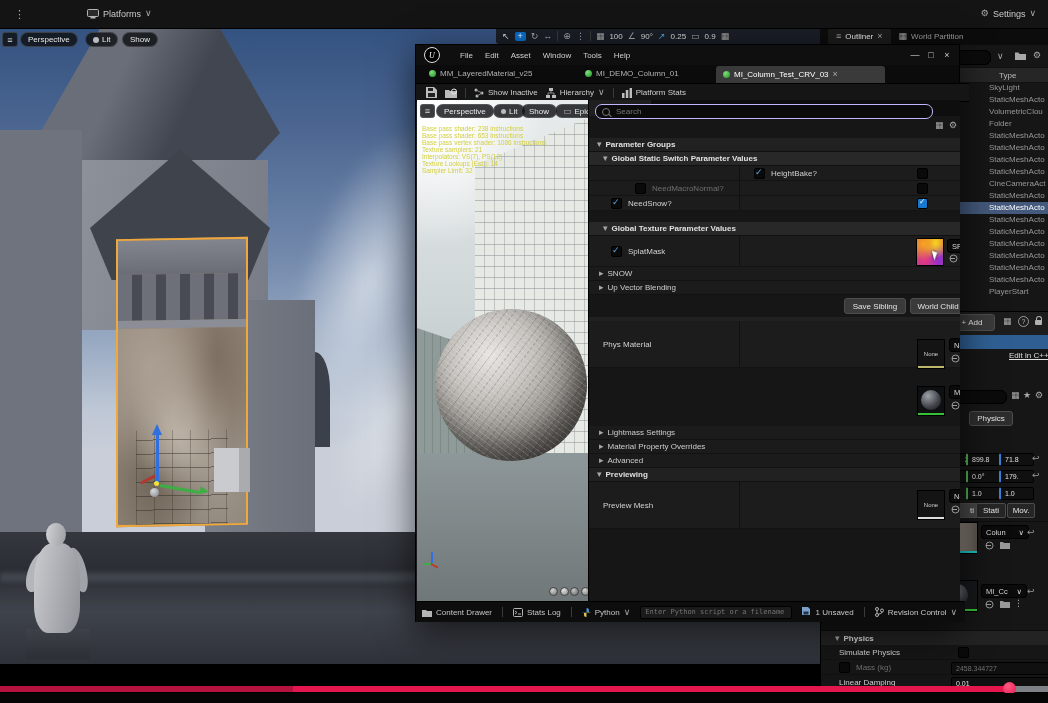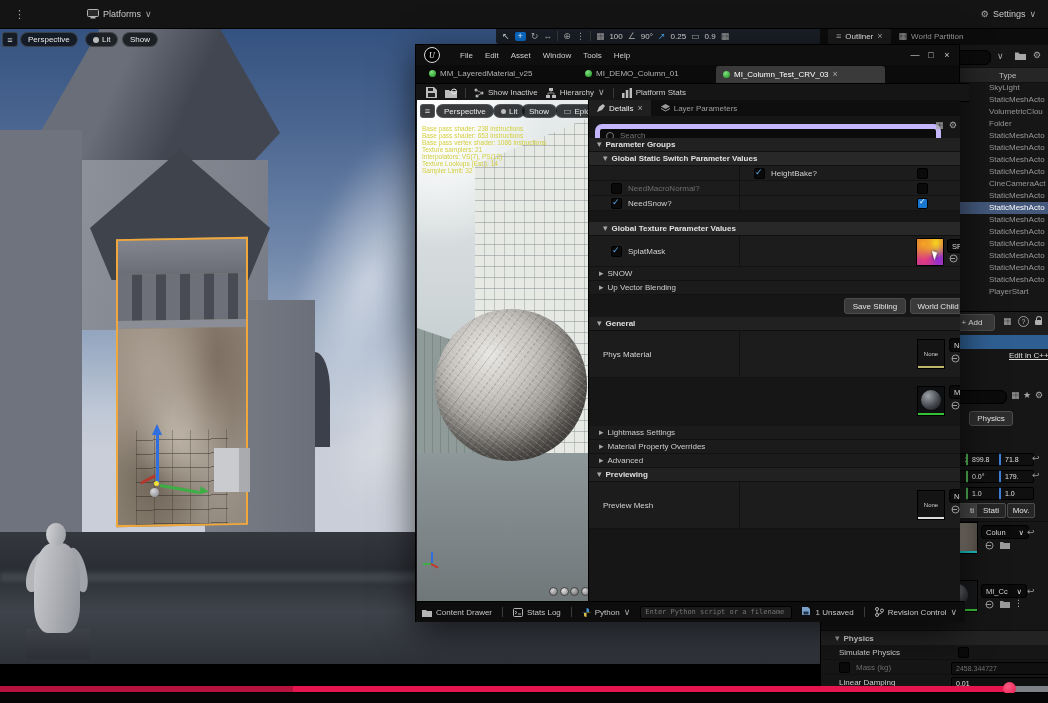--- a/index.html
+++ b/index.html
@@ -4,21 +4,21 @@
 <style>
   html,body{margin:0;padding:0;background:#1a1a1a}
   #app{position:relative;width:1048px;height:703px;background:#000;overflow:hidden;
        font-family:"Liberation Sans","DejaVu Sans",sans-serif;font-size:8px;color:#cfcfcf;}
   .abs{position:absolute}
   .flex{display:flex;align-items:center}
   .noselect{user-select:none}
 
   
   .topbar{background:#141414;border-bottom:1px solid #000}
-  .tb-item{display:flex;align-items:flex-end;gap:4px;color:#c9c9c9;font-size:9px}
+  .tb-item{display:flex;align-items:flex-start;gap:4px;color:#c9c9c9;font-size:9px}
 
   
   .vp-pill{position:absolute;display:flex;align-items:center;gap:3px;background:rgba(14,16,18,.82);
     border:1px solid rgba(130,135,140,.35);border-radius:9px;height:13px;padding:0 7px;font-size:8px;color:#e8e8e8;white-space:nowrap}
   .vp-sq{position:absolute;display:flex;align-items:center;justify-content:center;background:rgba(14,16,18,.82);
     border:1px solid rgba(130,135,140,.35);border-radius:3px;color:#ddd}
 
   
   .ic{color:#a8a8a8;font-size:9px;line-height:1}
   .ic-b{color:#d8d8d8}
@@ -484,21 +484,21 @@
         </div>
         <div class="flex" style="height:16px;padding:0 10px;gap:4px">
           <svg width="9" height="8">
               <path d="M4.5 0L9 2.5 4.5 5 0 2.5z" fill="#9a9a9a"></path>
               <path d="M0 4.5L4.5 7 9 4.5" fill="none" stroke="#9a9a9a"></path>
             </svg>
           <span style="color:#9e9e9e">Layer Parameters</span>
         </div>
       </div>
 
-      <div class="abs flex" style="left:6px;top:24px;width:330px;height:13px;background:#0b0b0b;border:5px solid #c4b5fd;border-radius:7px;gap:4px;padding-left:6px">
+      <div class="abs flex" style="left:6px;top:4px;width:330px;height:13px;background:#0b0b0b;border:1px solid #c4b5fd;border-radius:7px;gap:4px;padding-left:6px">
         <span class="mag"></span>
         <input style="background: transparent; border: none; outline: none; color: rgb(187, 187, 187); font-size: 8px; width: 260px; font-family: inherit;" placeholder="Search">
       </div>
       <span class="abs ic" style="left:346px;top:21px">▦</span>
       <span class="abs ic" style="left:360px;top:21px">⚙</span>
 
       <div class="cat" style="top:38px;height:13px">
           <span class="ic">▾</span>
           <span>Parameter Groups</span>
         </div>
@@ -506,21 +506,21 @@
           <span class="ic">▾</span>
           <span>Global Static Switch Parameter Values</span>
         </div>
       <div class="abs" style="left:0;top:66px;width:371px">
           <div class="prow" style="position: relative; height: 14px; justify-content: center;">
             <span class="chk on" style="margin-left: 22px;"></span>
             <span class="plabel">HeightBake?</span>
             <span class="vdiv" style="left: 150px;"></span>
             <span class="chk" style="position: absolute; left: 328px; top: 2px;"></span>
           </div>
-          <div class="prow" style="position: relative; height: 14px;">
+          <div class="prow" style="position: relative; height: 14px; padding-left: 24px;">
             <span class="chk" style="margin-left: 22px;"></span>
             <span class="plabel dim">NeedMacroNormal?</span>
             <span class="vdiv" style="left: 150px;"></span>
             <span class="chk" style="position: absolute; left: 328px; top: 2px;"></span>
           </div>
           <div class="prow" style="position: relative; height: 14px;">
             <span class="chk on" style="margin-left: 22px;"></span>
             <span class="plabel">NeedSnow?</span>
             <span class="vdiv" style="left: 150px;"></span>
             <span class="chk von" style="position: absolute; left: 328px; top: 2px;"></span>
@@ -559,21 +559,21 @@
           <span>Save Sibling</span>
         </div>
       <div class="btn" style="left:321px;top:198px;width:54px;height:14px">
           <span>World Child</span>
         </div>
 
       <div class="cat" style="top:217px;height:13px">
           <span class="ic">▾</span>
           <span>General</span>
         </div>
-      <div class="abs prow" style="left:0;top:231px;width:371px;height:46px">
+      <div class="abs prow" style="left:0;top:221px;width:371px;height:46px">
         <span class="plabel" style="margin-left:14px">Phys Material</span>
         <div class="vdiv" style="left:150px"></div>
       </div>
       <div class="thumb" style="left:328px;top:239px;width:26px;height:28px;background:#141414;display:flex;align-items:center;justify-content:center;color:#cfcfcf;font-size:6px">
           <span>None</span>
           <div class="ubar" style="background:#bdb76b"></div>
         </div>
       <div class="dd" style="left:360px;top:238px;width:100px;height:12px">
           <span>None</span>
         </div>

